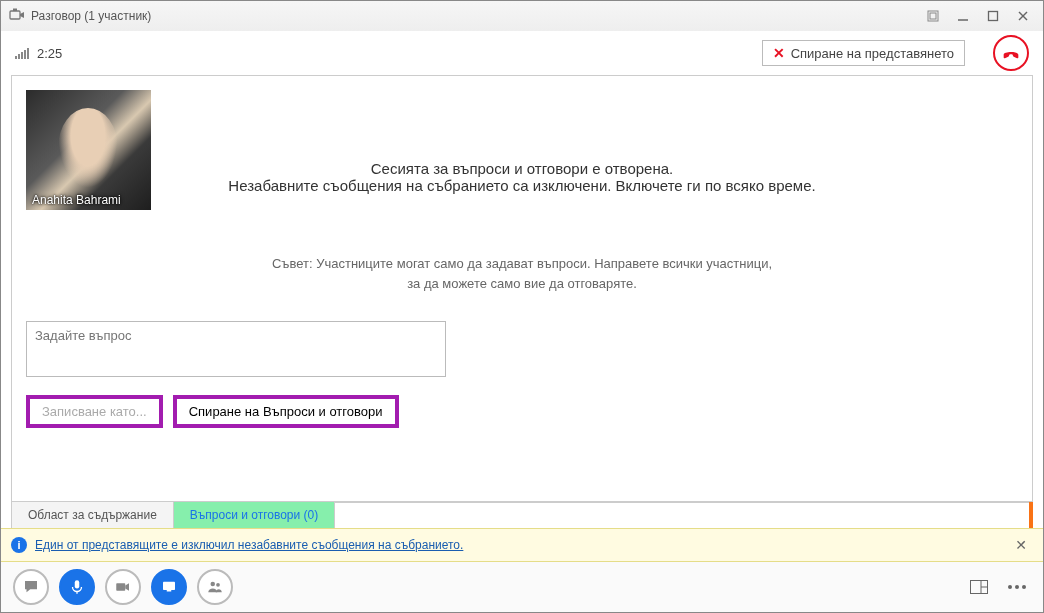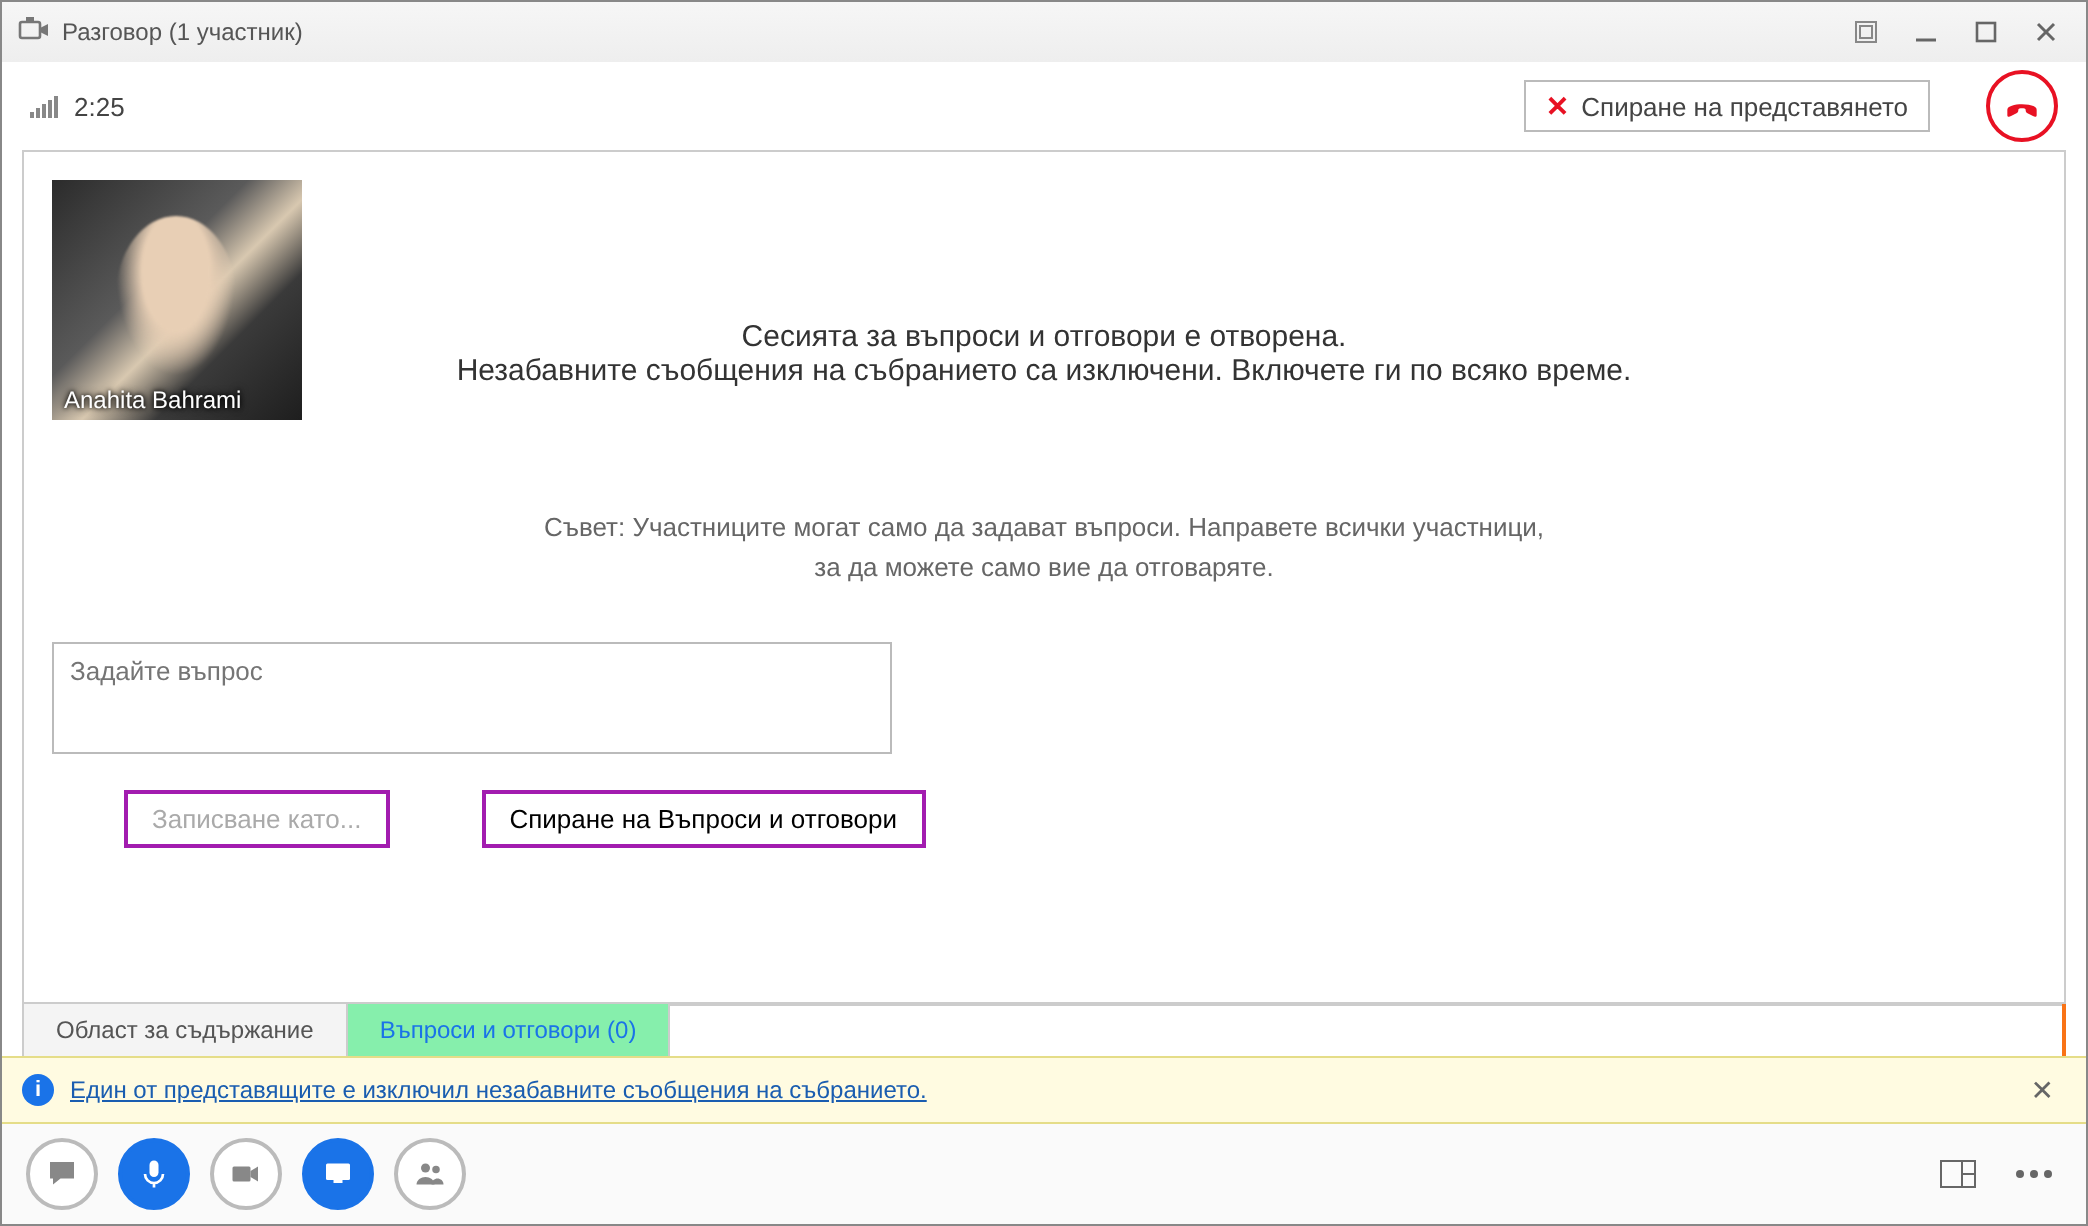--- a/index.html
+++ b/index.html
@@ -143,36 +143,35 @@
       height: 56px;
       border: 1px solid #bbb;
       padding: 6px 8px;
       color: #888;
       font-size: 13px;
       resize: none;
       font-family: inherit;
     }
     .btn-row { display: flex; gap: 10px; margin-top: 18px; }
     .small-btn {
-      border: 2px solid #a21caf;
+      border: 4px solid #a21caf;
       background: #fff;
       padding: 5px 12px;
       font-size: 13px;
       cursor: pointer;
       font-family: inherit;
-      margin-left: 36px;
     }
     .small-btn:disabled { color: #aaa; cursor: default; }
 
     
     .tabs-row {
       display: flex;
       margin: 0 10px;
       border-left: 1px solid #ccc;
-      border-right: 2px solid #f97316;
+      border-right: 4px solid #f97316;
       height: 26px;
       align-items: stretch;
       background: #f8f8f8;
     }
     .tab {
       padding: 4px 16px;
       font-size: 12px;
       border-right: 1px solid #ccc;
       display: flex; align-items: center;
       cursor: pointer;

